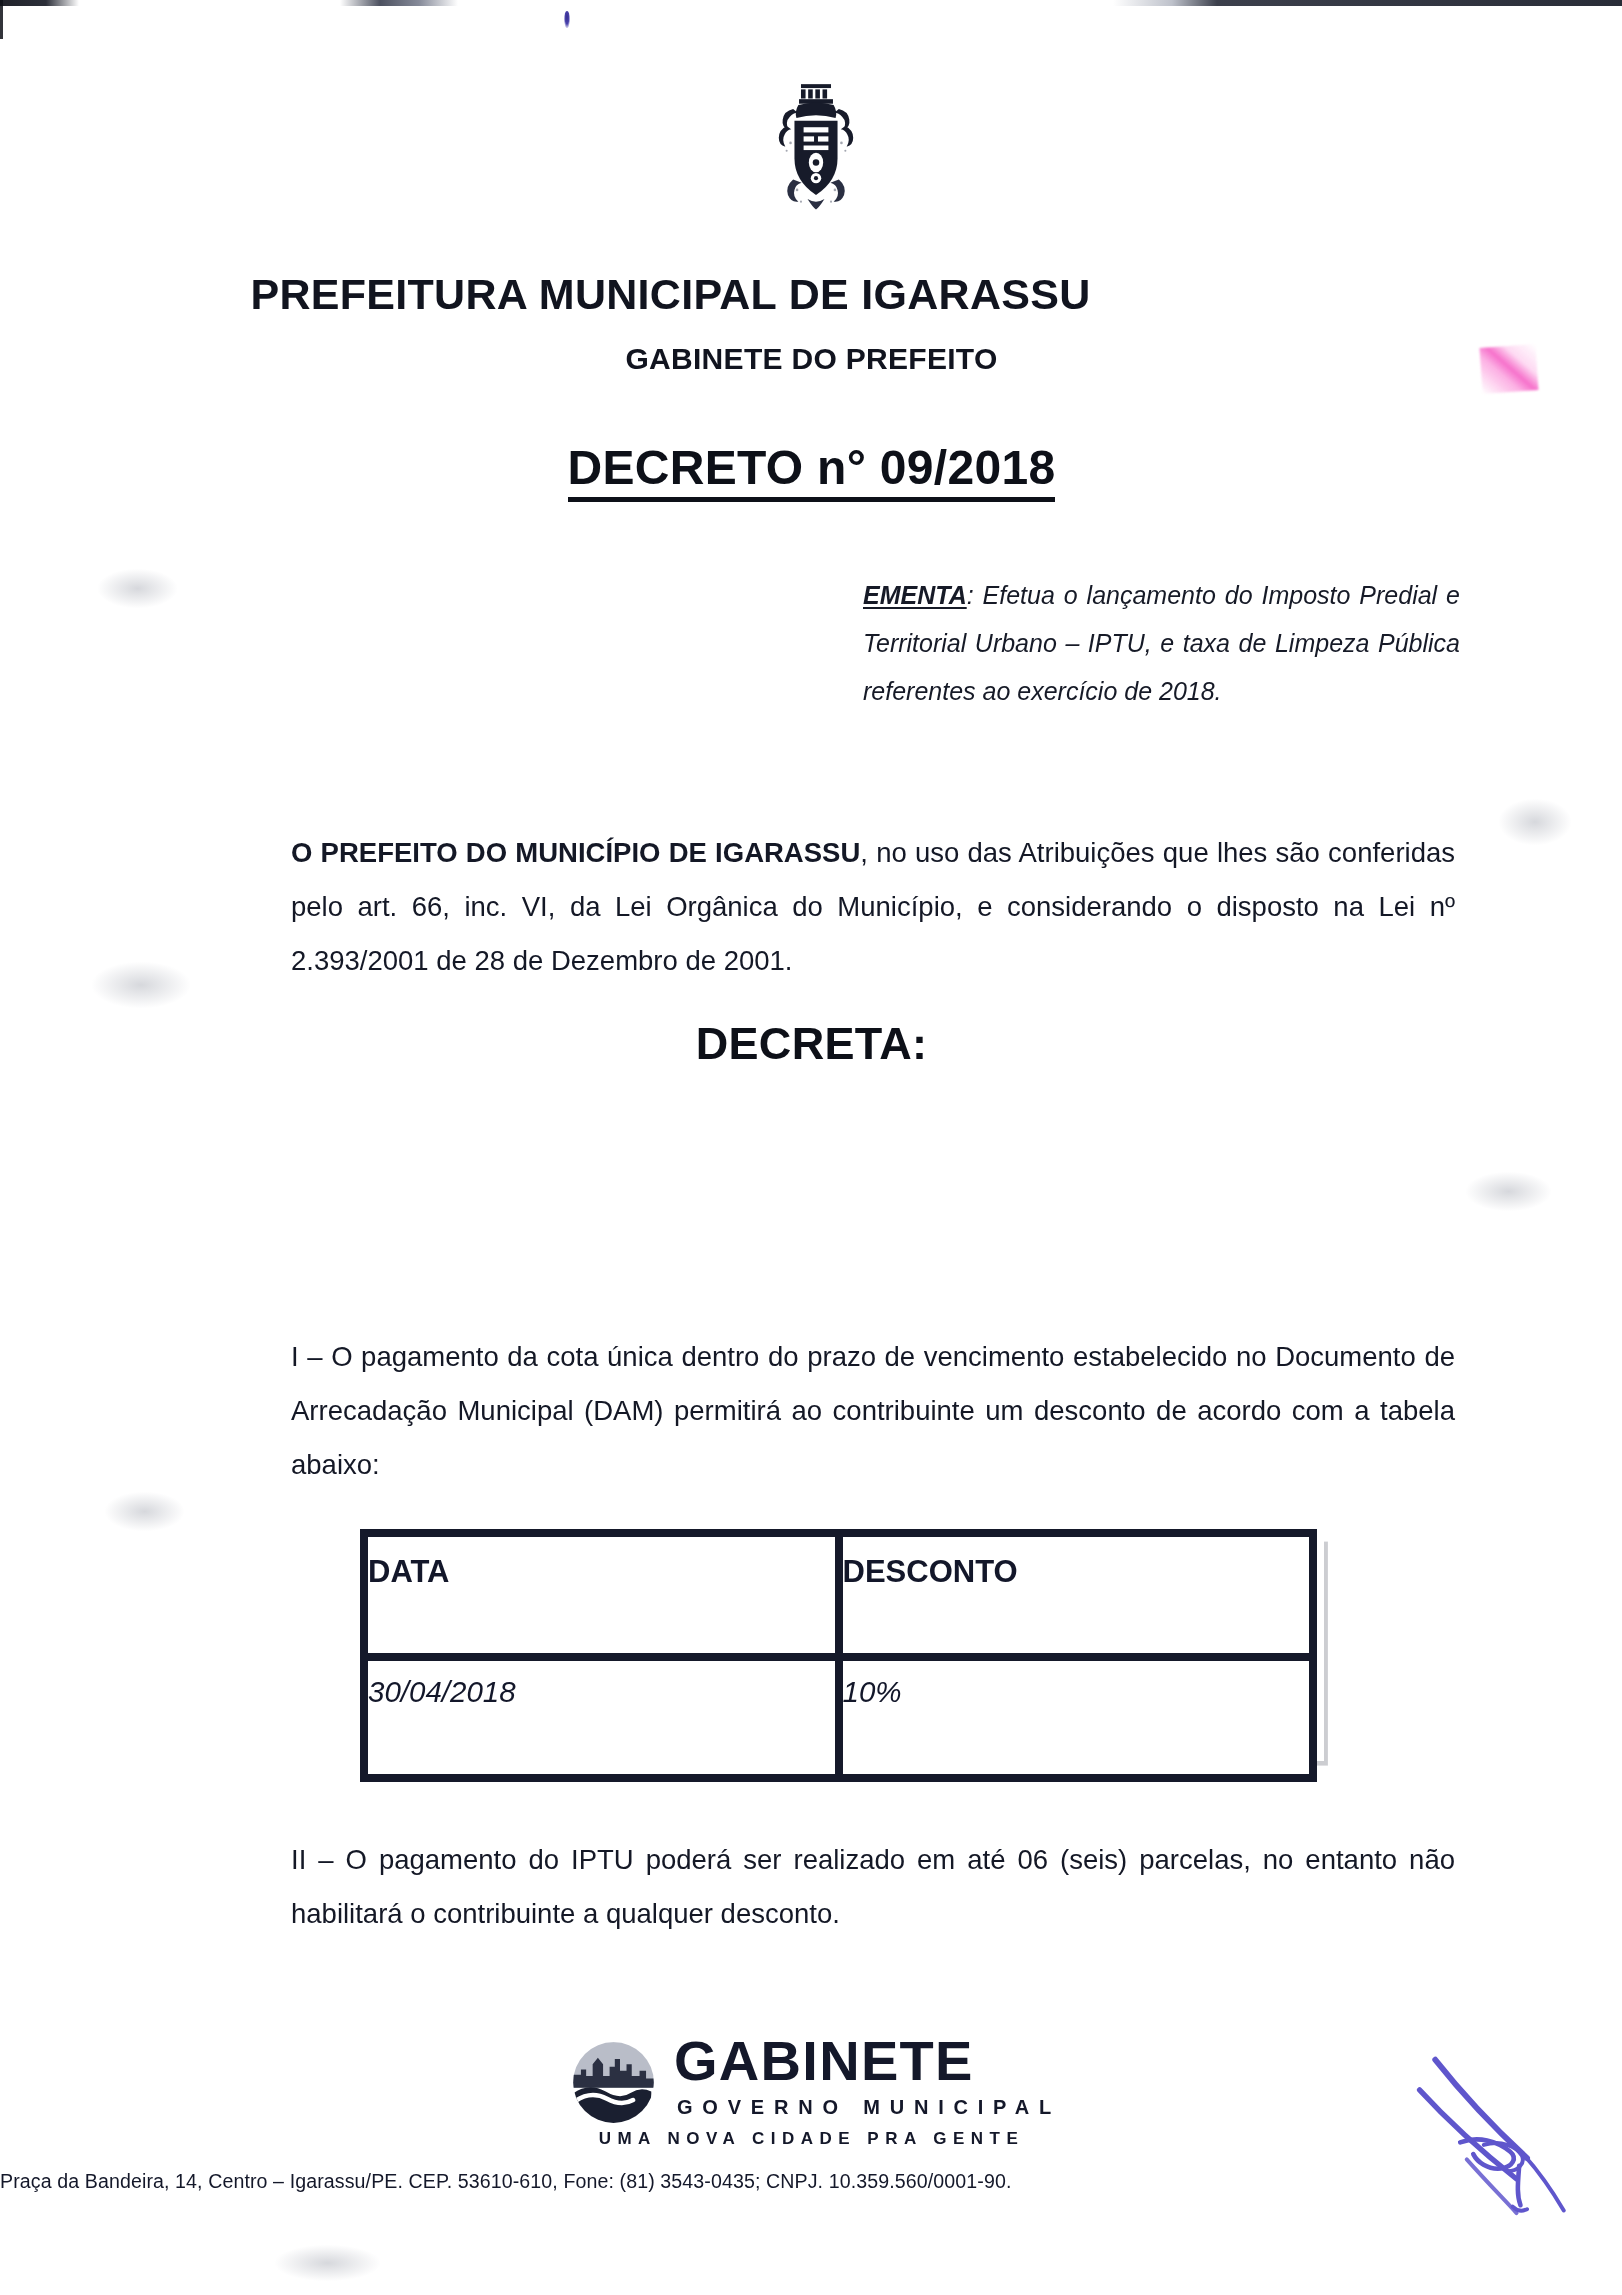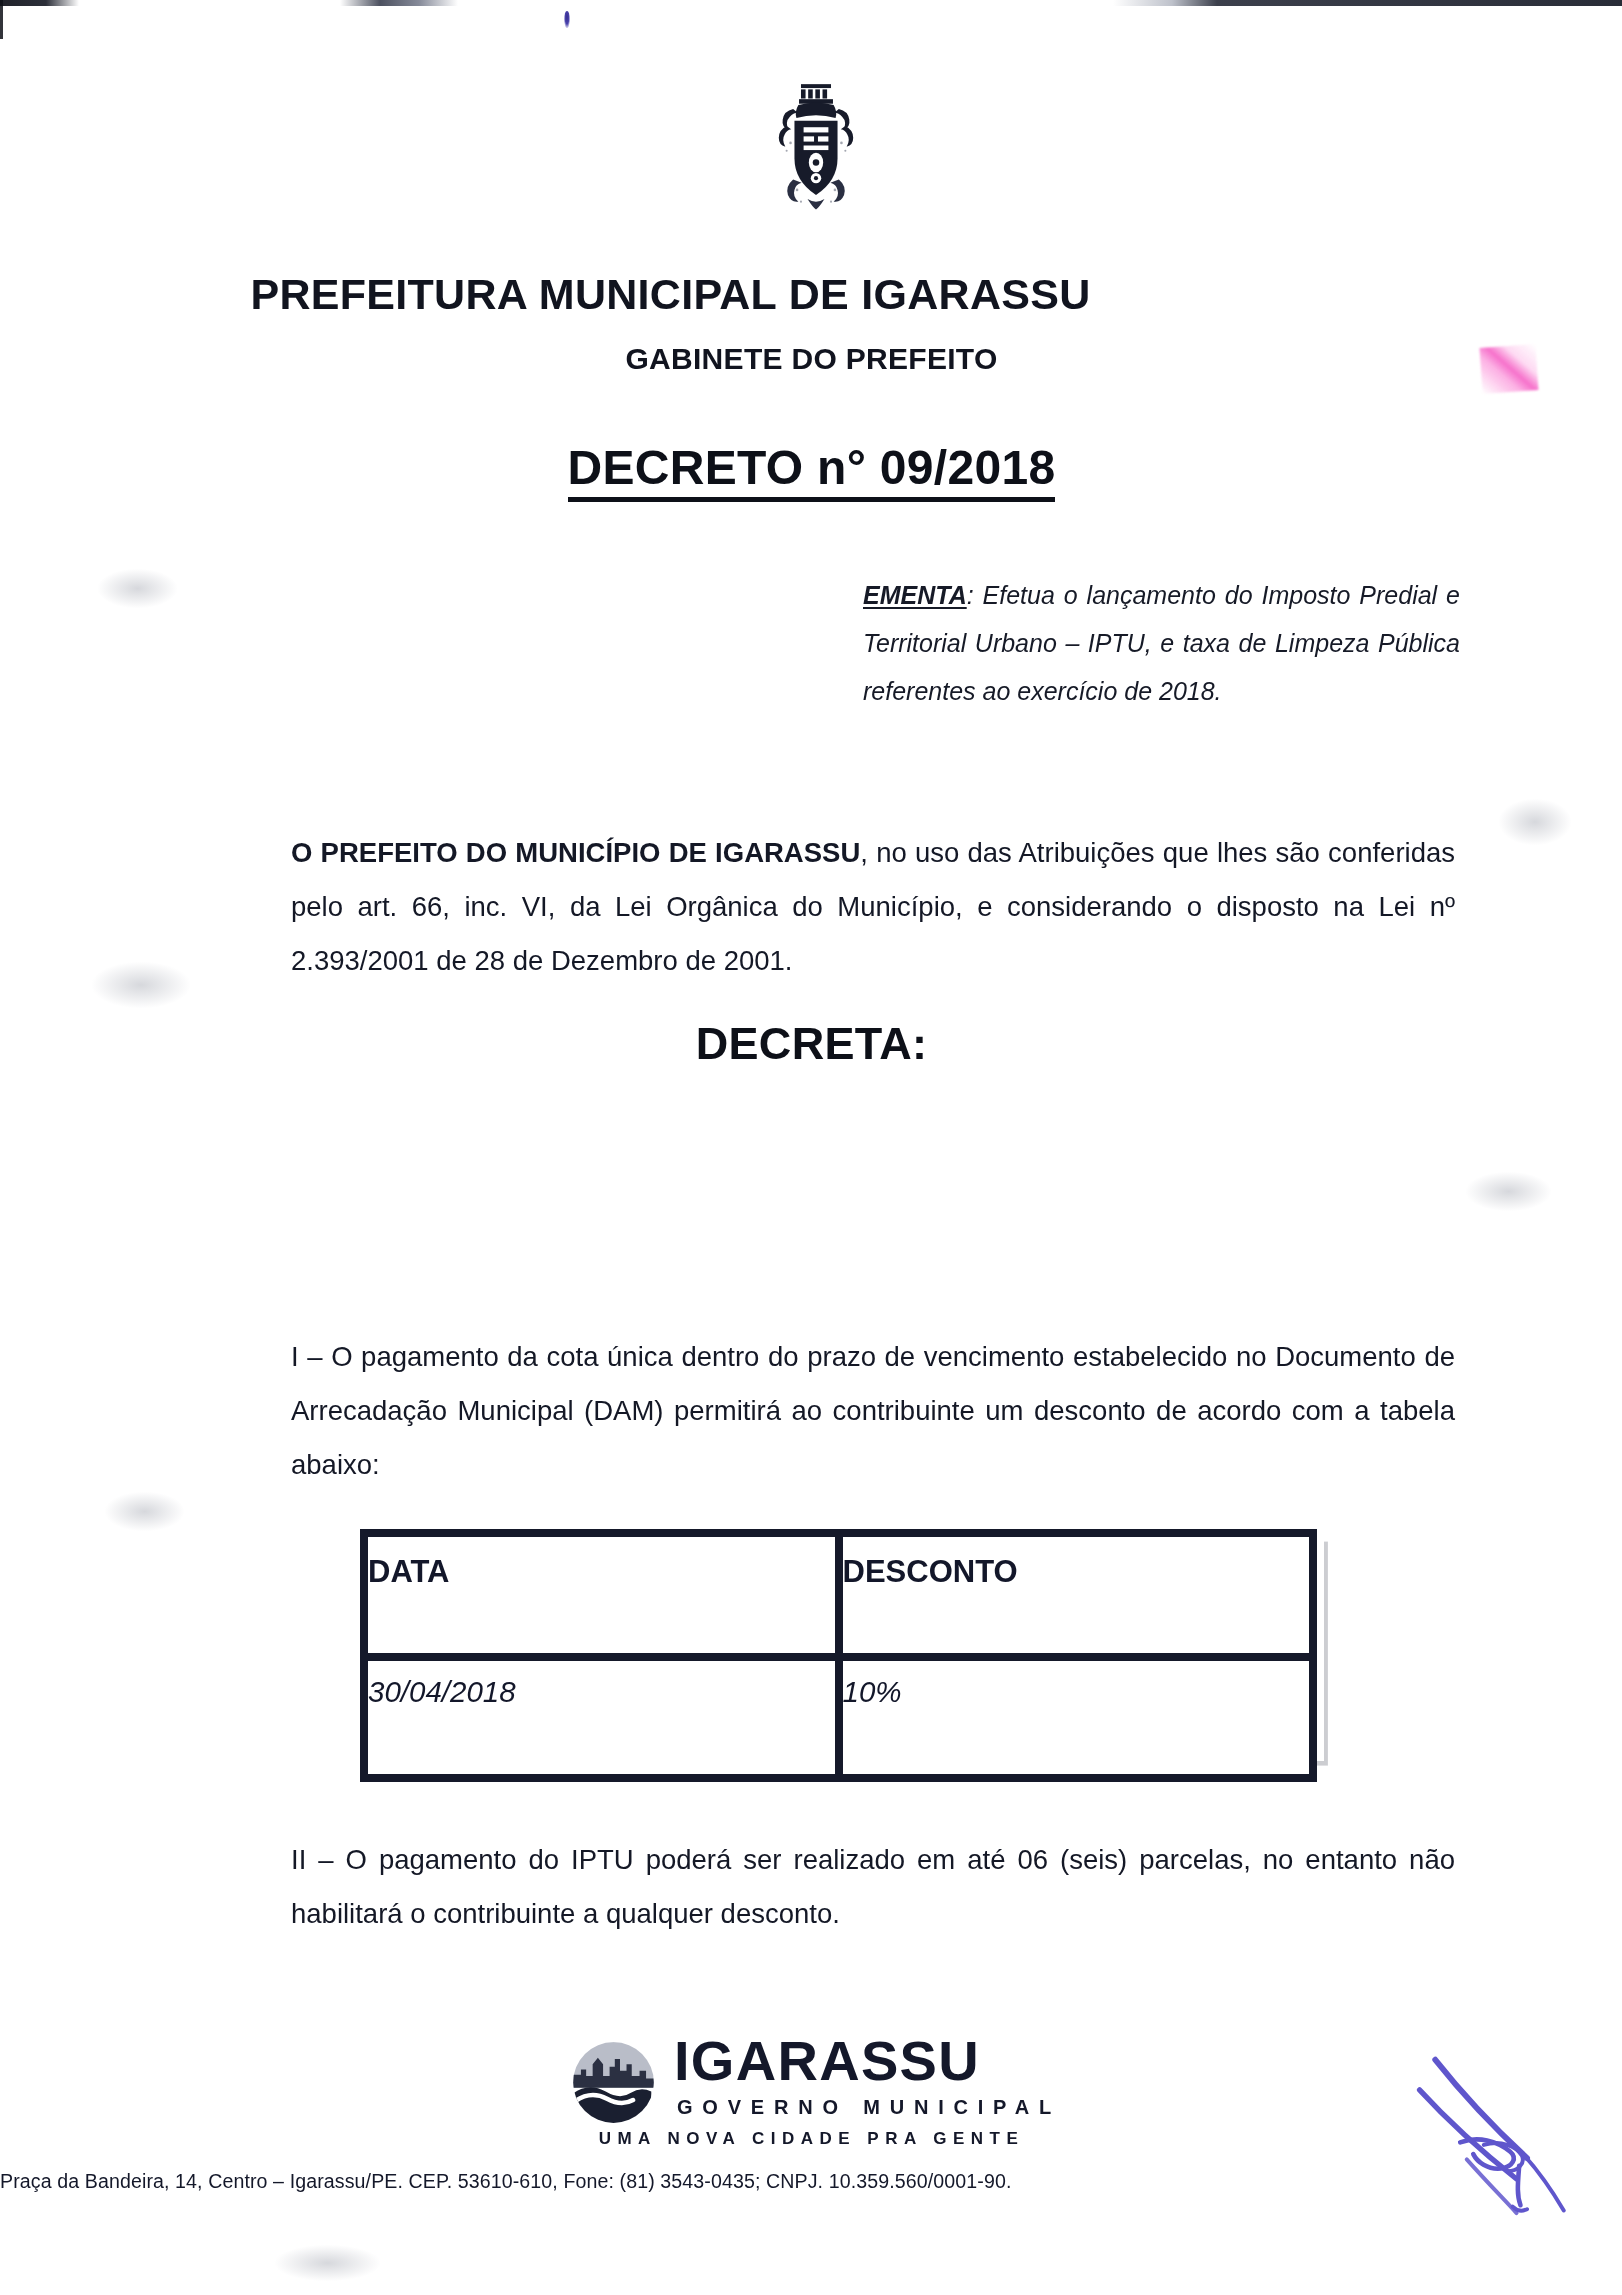--- a/index.html
+++ b/index.html
@@ -386,21 +386,21 @@
 
           <g fill="#2b3042">
             <path d="M14 84 L14 64 L26 64 L26 56 L34 56 L34 66 L44 66 L44 48 L52 38 L60 48 L60 66 L70 66 L70 52 L78 52 L78 40 L86 40 L86 58 L96 58 L96 48 L104 48 L104 66 L116 66 L116 58 L126 58 L126 70 L138 70 L138 84 Z"></path>
           </g>
 
           <path d="M10 96 q26 -22 54 -6 q22 13 38 2 q16 -10 32 -2 l0 56 l-124 0 z" fill="#1a1f30"></path>
           <path d="M18 104 q24 -16 48 -3 q22 12 40 2" fill="none" stroke="#ffffff" stroke-width="7" stroke-linecap="round"></path>
         </g>
       </svg>
     </div>
-    <div class="logo-word">IGARASSU</div>
+    <div class="logo-word">GABINETE</div>
     <div class="logo-gov">GOVERNO MUNICIPAL</div>
   </div>
 
   <div class="logo-tag">UMA NOVA CIDADE PRA GENTE</div>
 
   <div class="addr">Praça da Bandeira, 14, Centro – Igarassu/PE. CEP. 53610-610, Fone: (81) 3543-0435; CNPJ. 10.359.560/0001-90.</div>
 
   <div class="signature">
     <svg viewBox="0 0 340 360" xmlns="http://www.w3.org/2000/svg">
       <g fill="none" stroke="#5248c8" stroke-linecap="round" stroke-linejoin="round" opacity="0.92">

